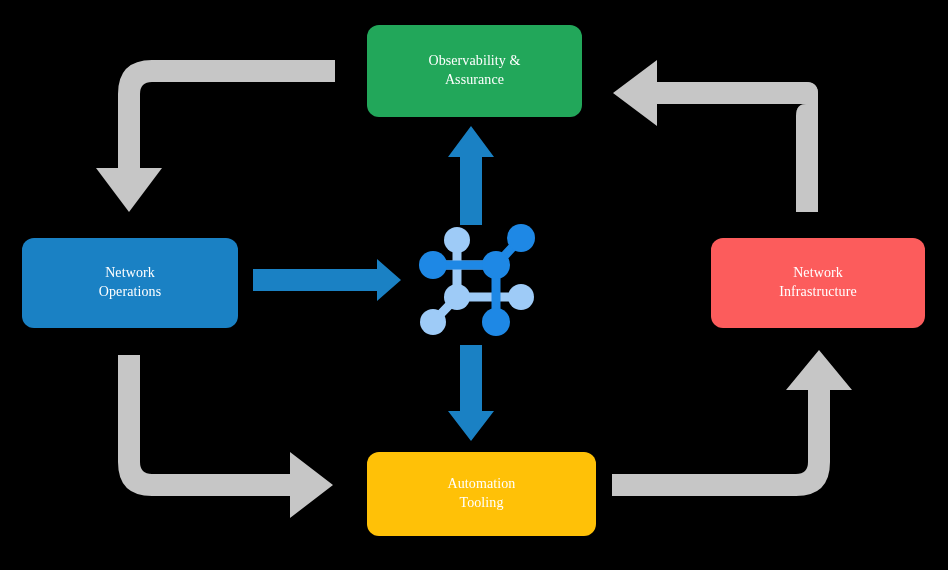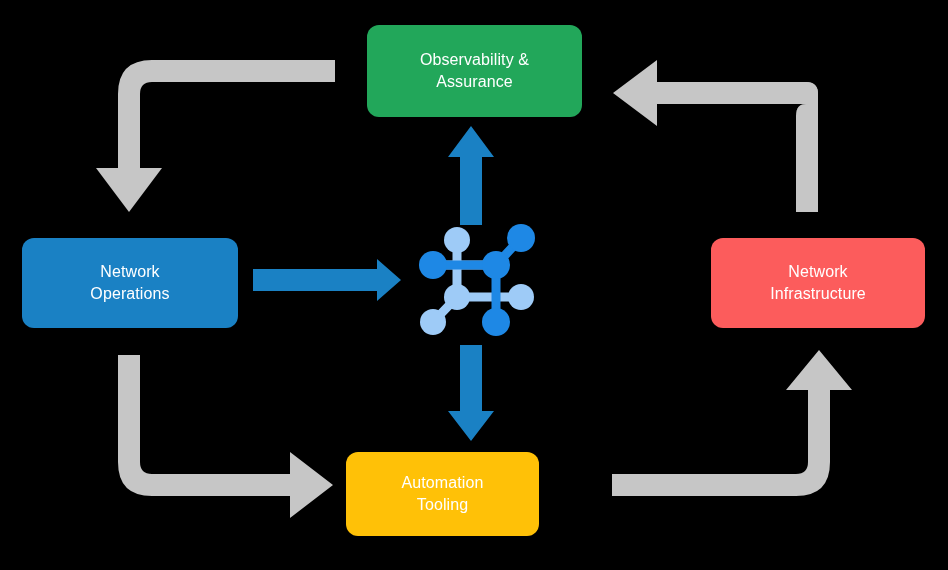--- a/index.html
+++ b/index.html
@@ -16,32 +16,33 @@
     font-family: "Liberation Sans", sans-serif;
   }
   .node-box {
     position: absolute;
     border-radius: 12px;
     display: flex;
     align-items: center;
     justify-content: center;
     text-align: center;
     color: #ffffff;
-    font-size: 16px;
+    font-size: 14px;
     line-height: 1.35;
     font-weight: 400;
     letter-spacing: 0.1px;
     box-sizing: border-box;
     padding: 6px 2px;
     white-space: pre-line;
+    font-family: Liberation Serif, serif;
   }
   #box-observability { left: 367px; top: 25px;  width: 215px; height: 92px; }
   #box-operations    { left: 22px;  top: 238px; width: 216px; height: 90px; }
   #box-infrastructure{ left: 711px; top: 238px; width: 214px; height: 90px; }
-  #box-automation    { left: 346px; top: 452px; width: 193px; height: 84px; }
+  #box-automation    { left: 367px; top: 452px; width: 229px; height: 84px; }
 
   .svg-layer {
     position: absolute;
     left: 0;
     top: 0;
     width: 948px;
     height: 570px;
     pointer-events: none;
   }
 </style>

